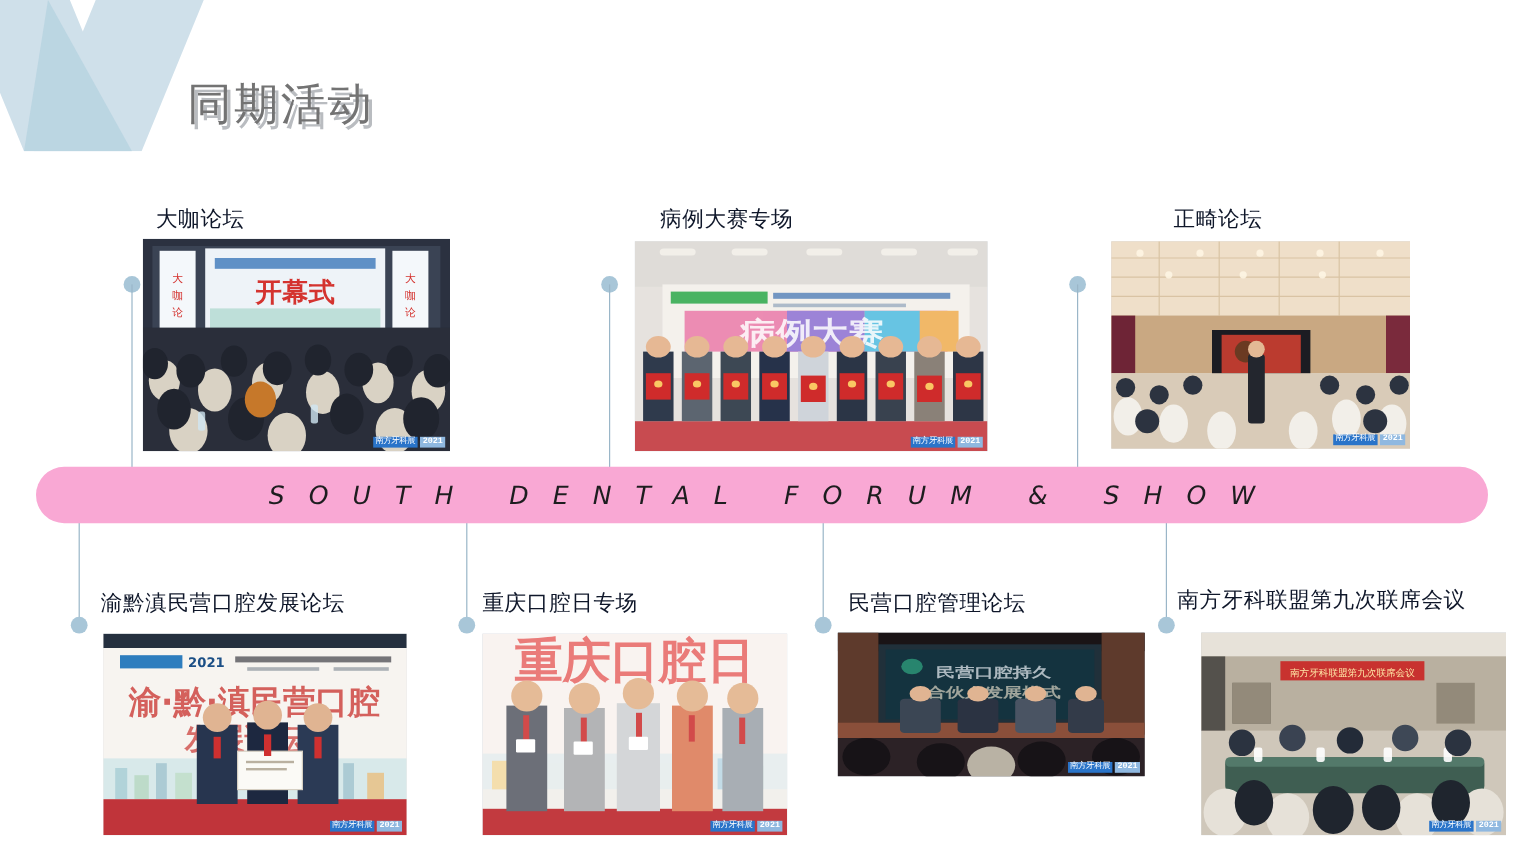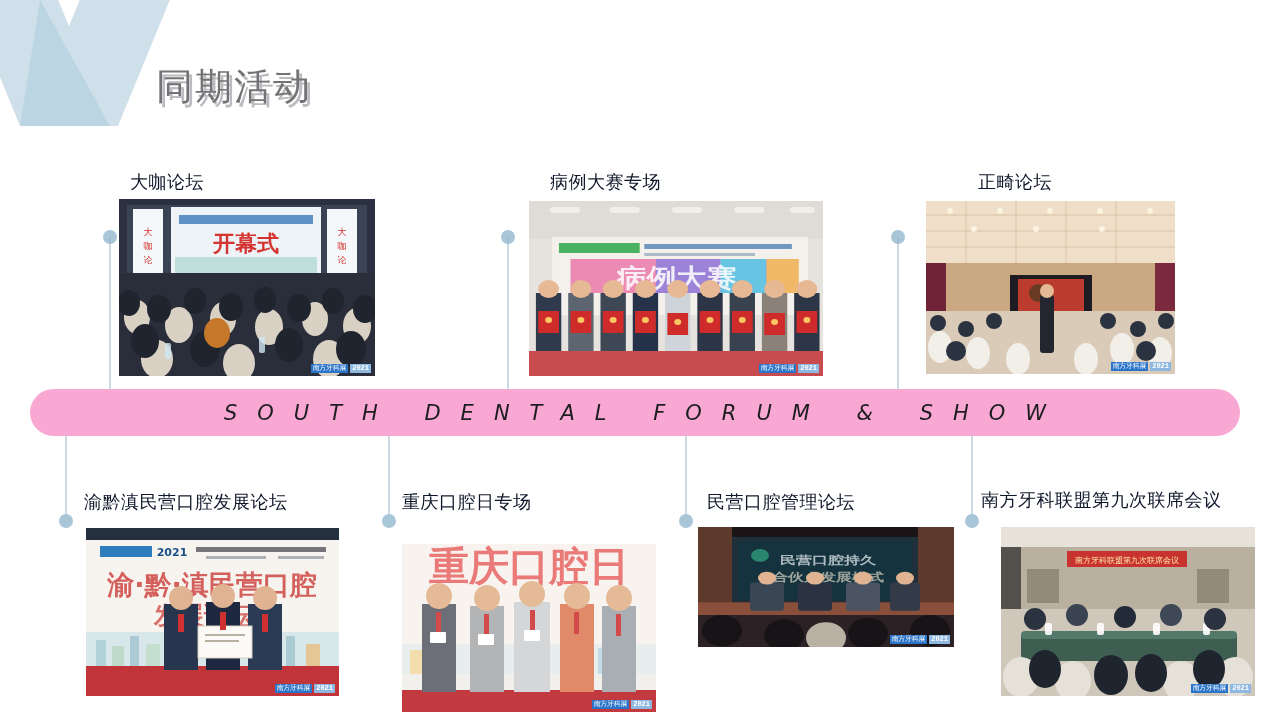--- a/index.html
+++ b/index.html
@@ -373,21 +373,21 @@
     </div>
   </div>
 
   <div class="conn conn-bot" style="left:382px; top:430px; width:14px; height:98px;">
     <span class="stem"></span>
     <span class="dot"></span>
   </div>
 
   <div class="item-label" style="left:402px; top:490px;">重庆口腔日专场</div>
 
-  <div class="photo" style="left:402px; top:544px; width:254px; height:168px;">
+  <div class="photo" style="left:402px; top:528px; width:254px; height:168px;">
     <svg viewBox="0 0 254 168" preserveAspectRatio="none">
       <rect width="254" height="168" fill="#f7f1ee"></rect>
       <rect x="0" y="0" width="254" height="130" fill="#f9f3f0"></rect>
       <text x="127" y="36" font-size="40" font-weight="bold" fill="#e86a68" text-anchor="middle" opacity="0.88" font-family="DejaVu Sans, sans-serif">重庆口腔日</text>
       <g opacity="0.5">
         <rect x="0" y="100" width="254" height="30" fill="#d8eaee"></rect>
         <rect x="8" y="106" width="16" height="24" fill="#f0c96b"></rect>
         <rect x="30" y="112" width="12" height="18" fill="#9ed2bb"></rect>
         <rect x="196" y="104" width="18" height="26" fill="#8fc6e0"></rect>
         <rect x="220" y="110" width="14" height="20" fill="#a7ddcb"></rect>

